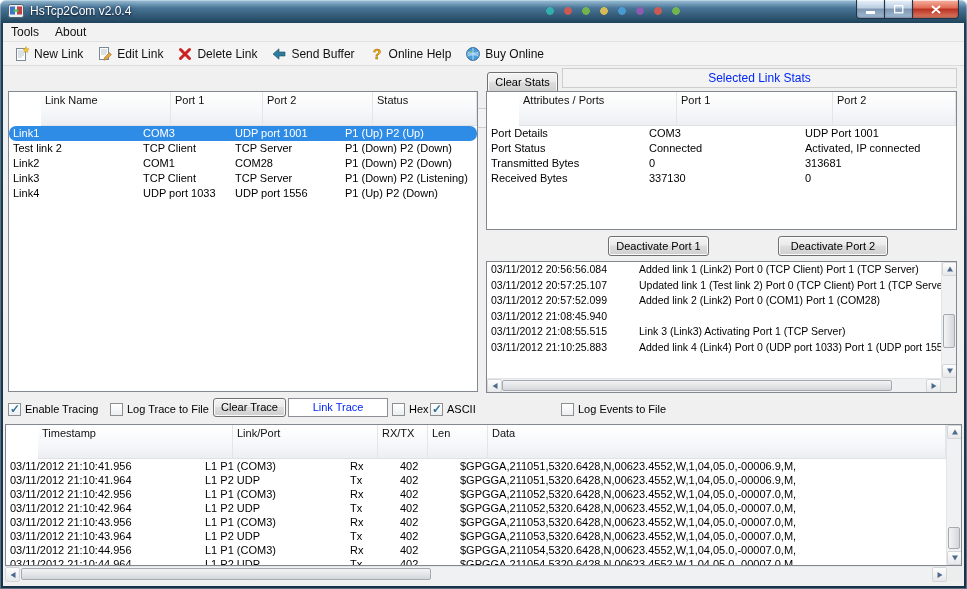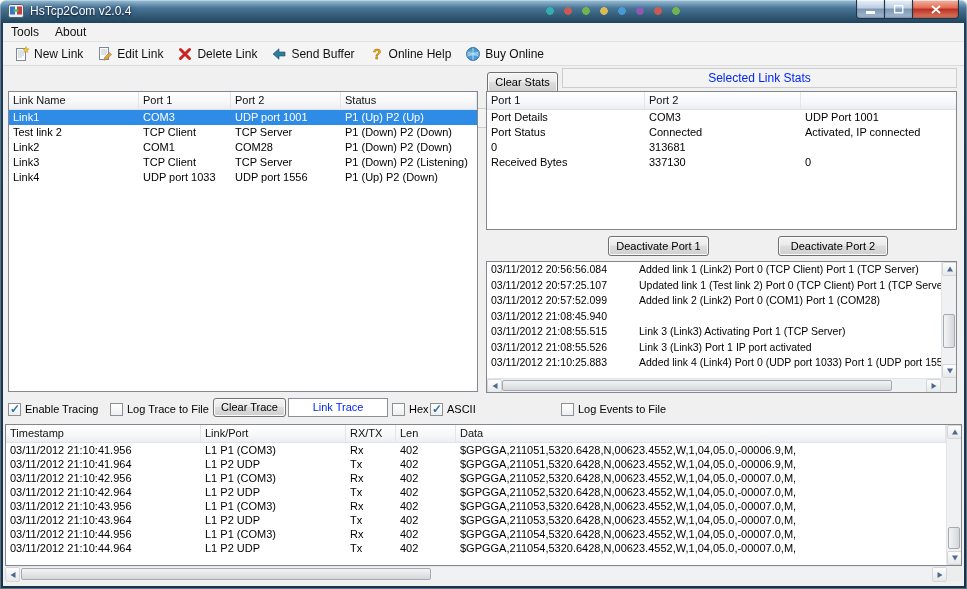--- a/index.html
+++ b/index.html
@@ -50,26 +50,26 @@
 
   
   .group-header { position:absolute; height:20px; line-height:18px; text-align:center; font-size:12px;
                   color:var(--accent-text,#0026f5); background:#f3f3f3; border:1px solid #cdcdcd; overflow:hidden; }
   .btn { position:absolute; font-size:11px; color:#000; text-align:center; border:1px solid #707070;
          border-radius:3px; background:linear-gradient(#f3f3f3,#ebebeb 45%,#dddddd 50%,#cfcfcf);
          box-shadow:inset 0 0 0 1px #fbfbfb; }
 
   
   .panel { position:absolute; background:#fff; border:1px solid #828790; overflow:hidden; }
-  .lvh { display:grid; height:18px; background:linear-gradient(#ffffff,#f6f7f9 60%,#eceef2);
-         border-bottom:1px solid #dfe3e8; }
+  .lvh { display:grid; height:34px; background:linear-gradient(#ffffff,#f6f7f9 60%,#eceef2);
+         border-bottom:1px solid #dfe3e8;margin-left:32px; }
   .lvh > div { font-size:11px; padding:2px 4px; border-right:1px solid #e2e5ea; white-space:nowrap; overflow:hidden; color:#111; }
   .lvrow { display:grid; height:15px; line-height:15px; font-size:11px; white-space:nowrap; color:#000; }
   .lvrow > div { padding:0 4px; overflow:hidden; }
-  .lvrow.selected { background:var(--selection,#2e8be6); color:#fff; }
+  .lvrow.selected { background:var(--selection,#2e8be6); color:#fff;border-radius:7px; }
   .cols-links  { grid-template-columns:130px 92px 110px 1fr; }
   .cols-stats  { grid-template-columns:158px 156px 1fr; }
   .cols-trace  { grid-template-columns:195px 145px 50px 60px 1fr; }
   .cols-events { grid-template-columns:148px 1fr; }
   .ev-row { height:15.5px; line-height:15.5px; font-size:10.5px; }
   .tr-row { height:14px; line-height:14px; }
 
   
   .vsb { position:absolute; width:15px; background:#f0f1f2; border-left:1px solid #e4e5e7; }
   .hsb { position:absolute; height:14px; background:#f0f1f2; border-top:1px solid #e4e5e7; }
@@ -226,39 +226,41 @@
           <div>Link4</div>
           <div>UDP port 1033</div>
           <div>UDP port 1556</div>
           <div>P1 (Up) P2 (Down)</div>
         </div>
       </div>
   </div>
 
   <div class="panel" style="left:486px;top:91px;width:471px;height:139px;">
     <div class="lvh cols-stats">
+      <div>Attributes / Ports</div>
       <div>Port 1</div>
       <div>Port 2</div>
     </div>
     <div>
 
 
         <div class="lvrow cols-stats">
           <div>Port Details</div>
           <div>COM3</div>
           <div>UDP Port 1001</div>
         </div>
 
         <div class="lvrow cols-stats">
           <div>Port Status</div>
           <div>Connected</div>
           <div>Activated, IP connected</div>
         </div>
 
         <div class="lvrow cols-stats">
+          <div>Transmitted Bytes</div>
           <div>0</div>
           <div>313681</div>
         </div>
 
         <div class="lvrow cols-stats">
           <div>Received Bytes</div>
           <div>337130</div>
           <div>0</div>
         </div>
       </div>
@@ -287,24 +289,20 @@
 
         <div class="lvrow ev-row cols-events">
           <div>03/11/2012 21:08:45.940</div>
         </div>
 
         <div class="lvrow ev-row cols-events">
           <div>03/11/2012 21:08:55.515</div>
           <div>Link 3 (Link3) Activating Port 1 (TCP Server)</div>
         </div>
 
-        <div class="lvrow ev-row cols-events">
-          <div>03/11/2012 21:08:55.526</div>
-          <div>Link 3 (Link3) Port 1 IP port activated</div>
-        </div>
 
         <div class="lvrow ev-row cols-events">
           <div>03/11/2012 21:10:25.883</div>
           <div>Added link 4 (Link4) Port 0 (UDP port 1033) Port 1 (UDP port 1556)</div>
         </div>
       </div>
     <div class="vsb" style="right:0;top:0;height:116px;">
       <div class="sb-arrow up" style="top:0;left:0;"></div>
       <div class="vthumb" style="top:52px;height:34px;left:1px;right:1px;"></div>
       <div class="sb-arrow down" style="bottom:0;left:0;"></div>

